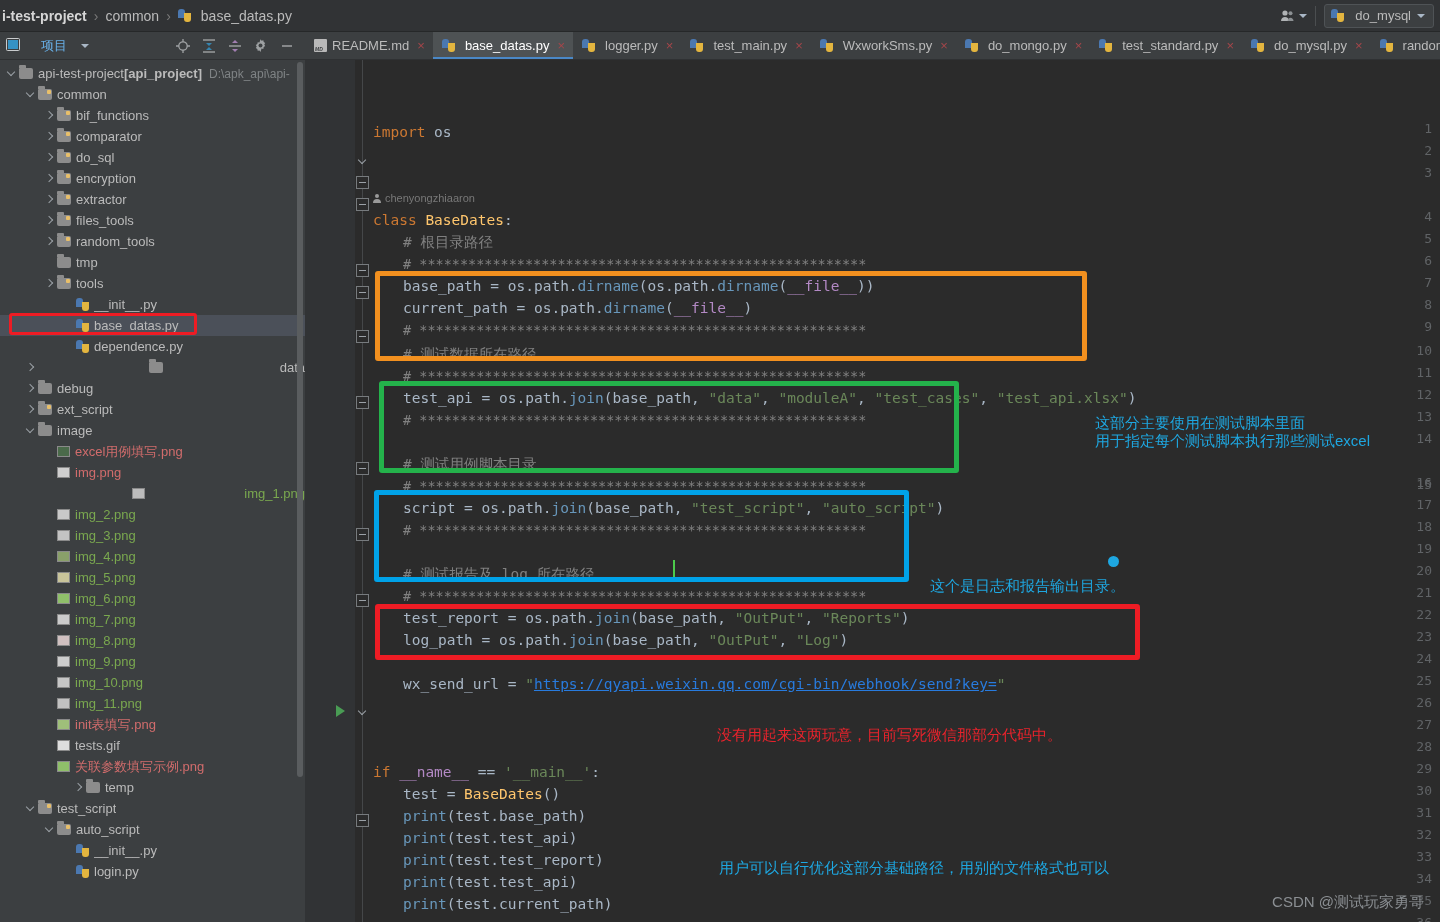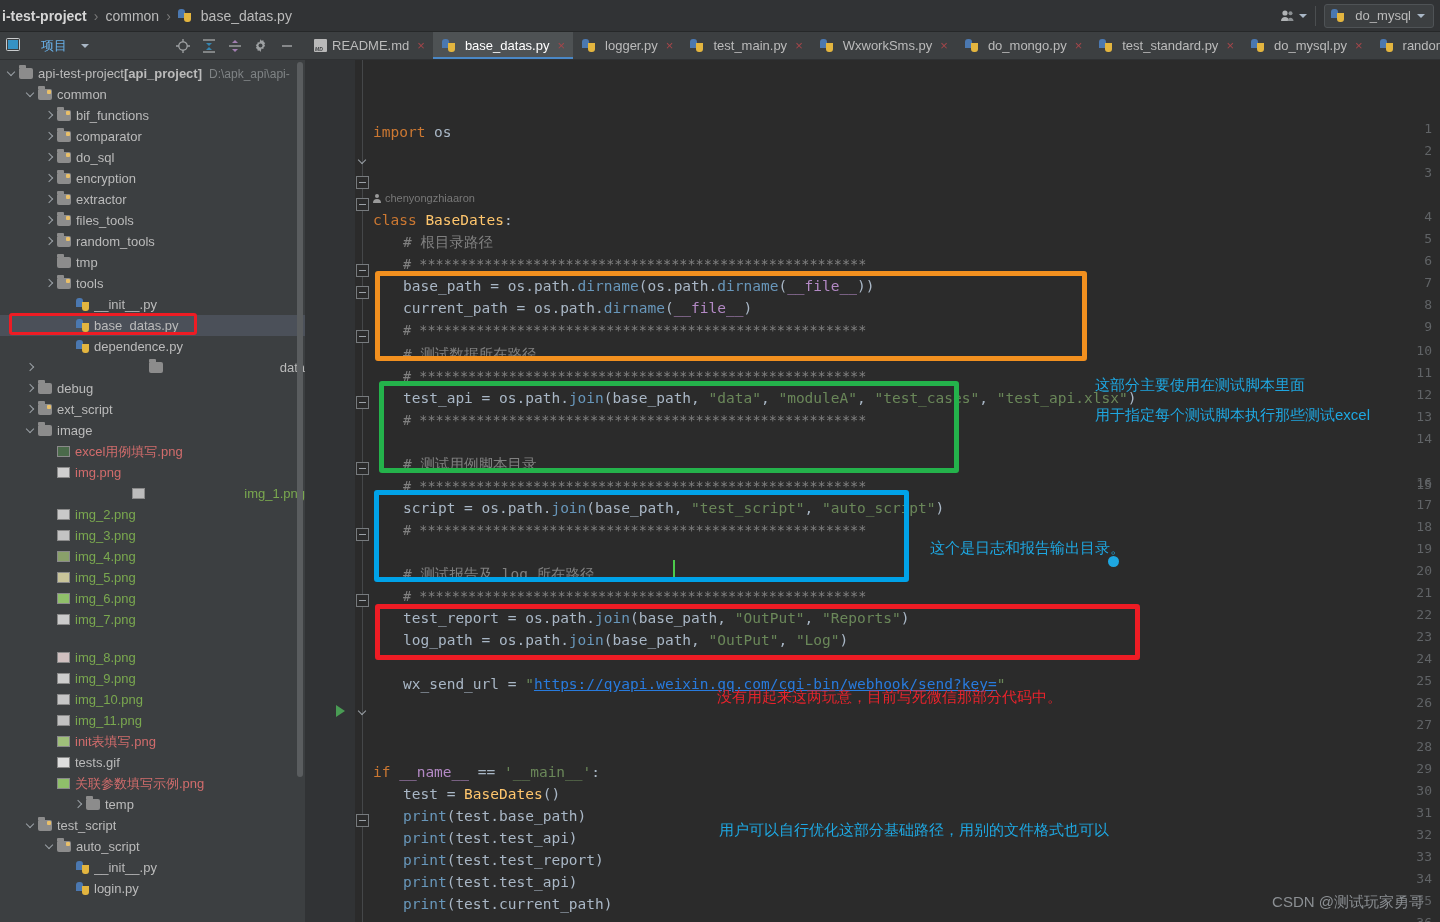--- a/index.html
+++ b/index.html
@@ -151,21 +151,21 @@
   
   .hbox { position: absolute; border-style: solid; border-radius: 3px; pointer-events: none; }
   .hbox.orange { border-color: #f2901f; }
   .hbox.green  { border-color: #24b24b; }
   .hbox.blue   { border-color: #00a2e8; }
   .hbox.red    { border-color: #ee1c24; }
 
   
   .annot {
     position: absolute; font-family: "Liberation Sans", sans-serif;
-    font-size: 15px; line-height: 30px; white-space: pre-line;
+    font-size: 15px; line-height: 18px; white-space: pre-line; margin-top: 44px;
   }
   .annot.cyan { color: #1ea7e1; }
   .annot.red  { color: #e8232c; }
   .blue-dot { position: absolute; width: 11px; height: 11px; border-radius: 50%; background: #1ea7e1; }
   .caret-green { position: absolute; width: 2px; height: 18px; background: #4ccb4c; }
 
   .watermark {
     position: absolute; right: 16px; bottom: 10px;
     color: #8b8f93; font-size: 15px; font-family: "Liberation Sans", sans-serif;
   }
@@ -381,21 +381,21 @@
       <div class="row" style="padding-left: 44px;">
         <i class="arrow none"></i>
         <i class="imgico" style="background: rgb(143, 191, 106);"></i>
         <span class="label" style="color: rgb(122, 168, 79);">img_6.png</span>
       </div>
       <div class="row" style="padding-left: 44px;">
         <i class="arrow none"></i>
         <i class="imgico" style="background: rgb(203, 203, 203);"></i>
         <span class="label" style="color: rgb(122, 168, 79);">img_7.png</span>
       </div>
-      <div class="row" style="padding-left: 44px; margin-top: 17px;">
+      <div class="row" style="padding-left: 44px;">
         <i class="arrow none"></i>
         <i class="imgico" style="background: rgb(208, 192, 192);"></i>
         <span class="label" style="color: rgb(122, 168, 79);">img_8.png</span>
       </div>
       <div class="row" style="padding-left: 44px;">
         <i class="arrow none"></i>
         <i class="imgico" style="background: rgb(205, 205, 205);"></i>
         <span class="label" style="color: rgb(122, 168, 79);">img_9.png</span>
       </div>
       <div class="row" style="padding-left: 44px;">

